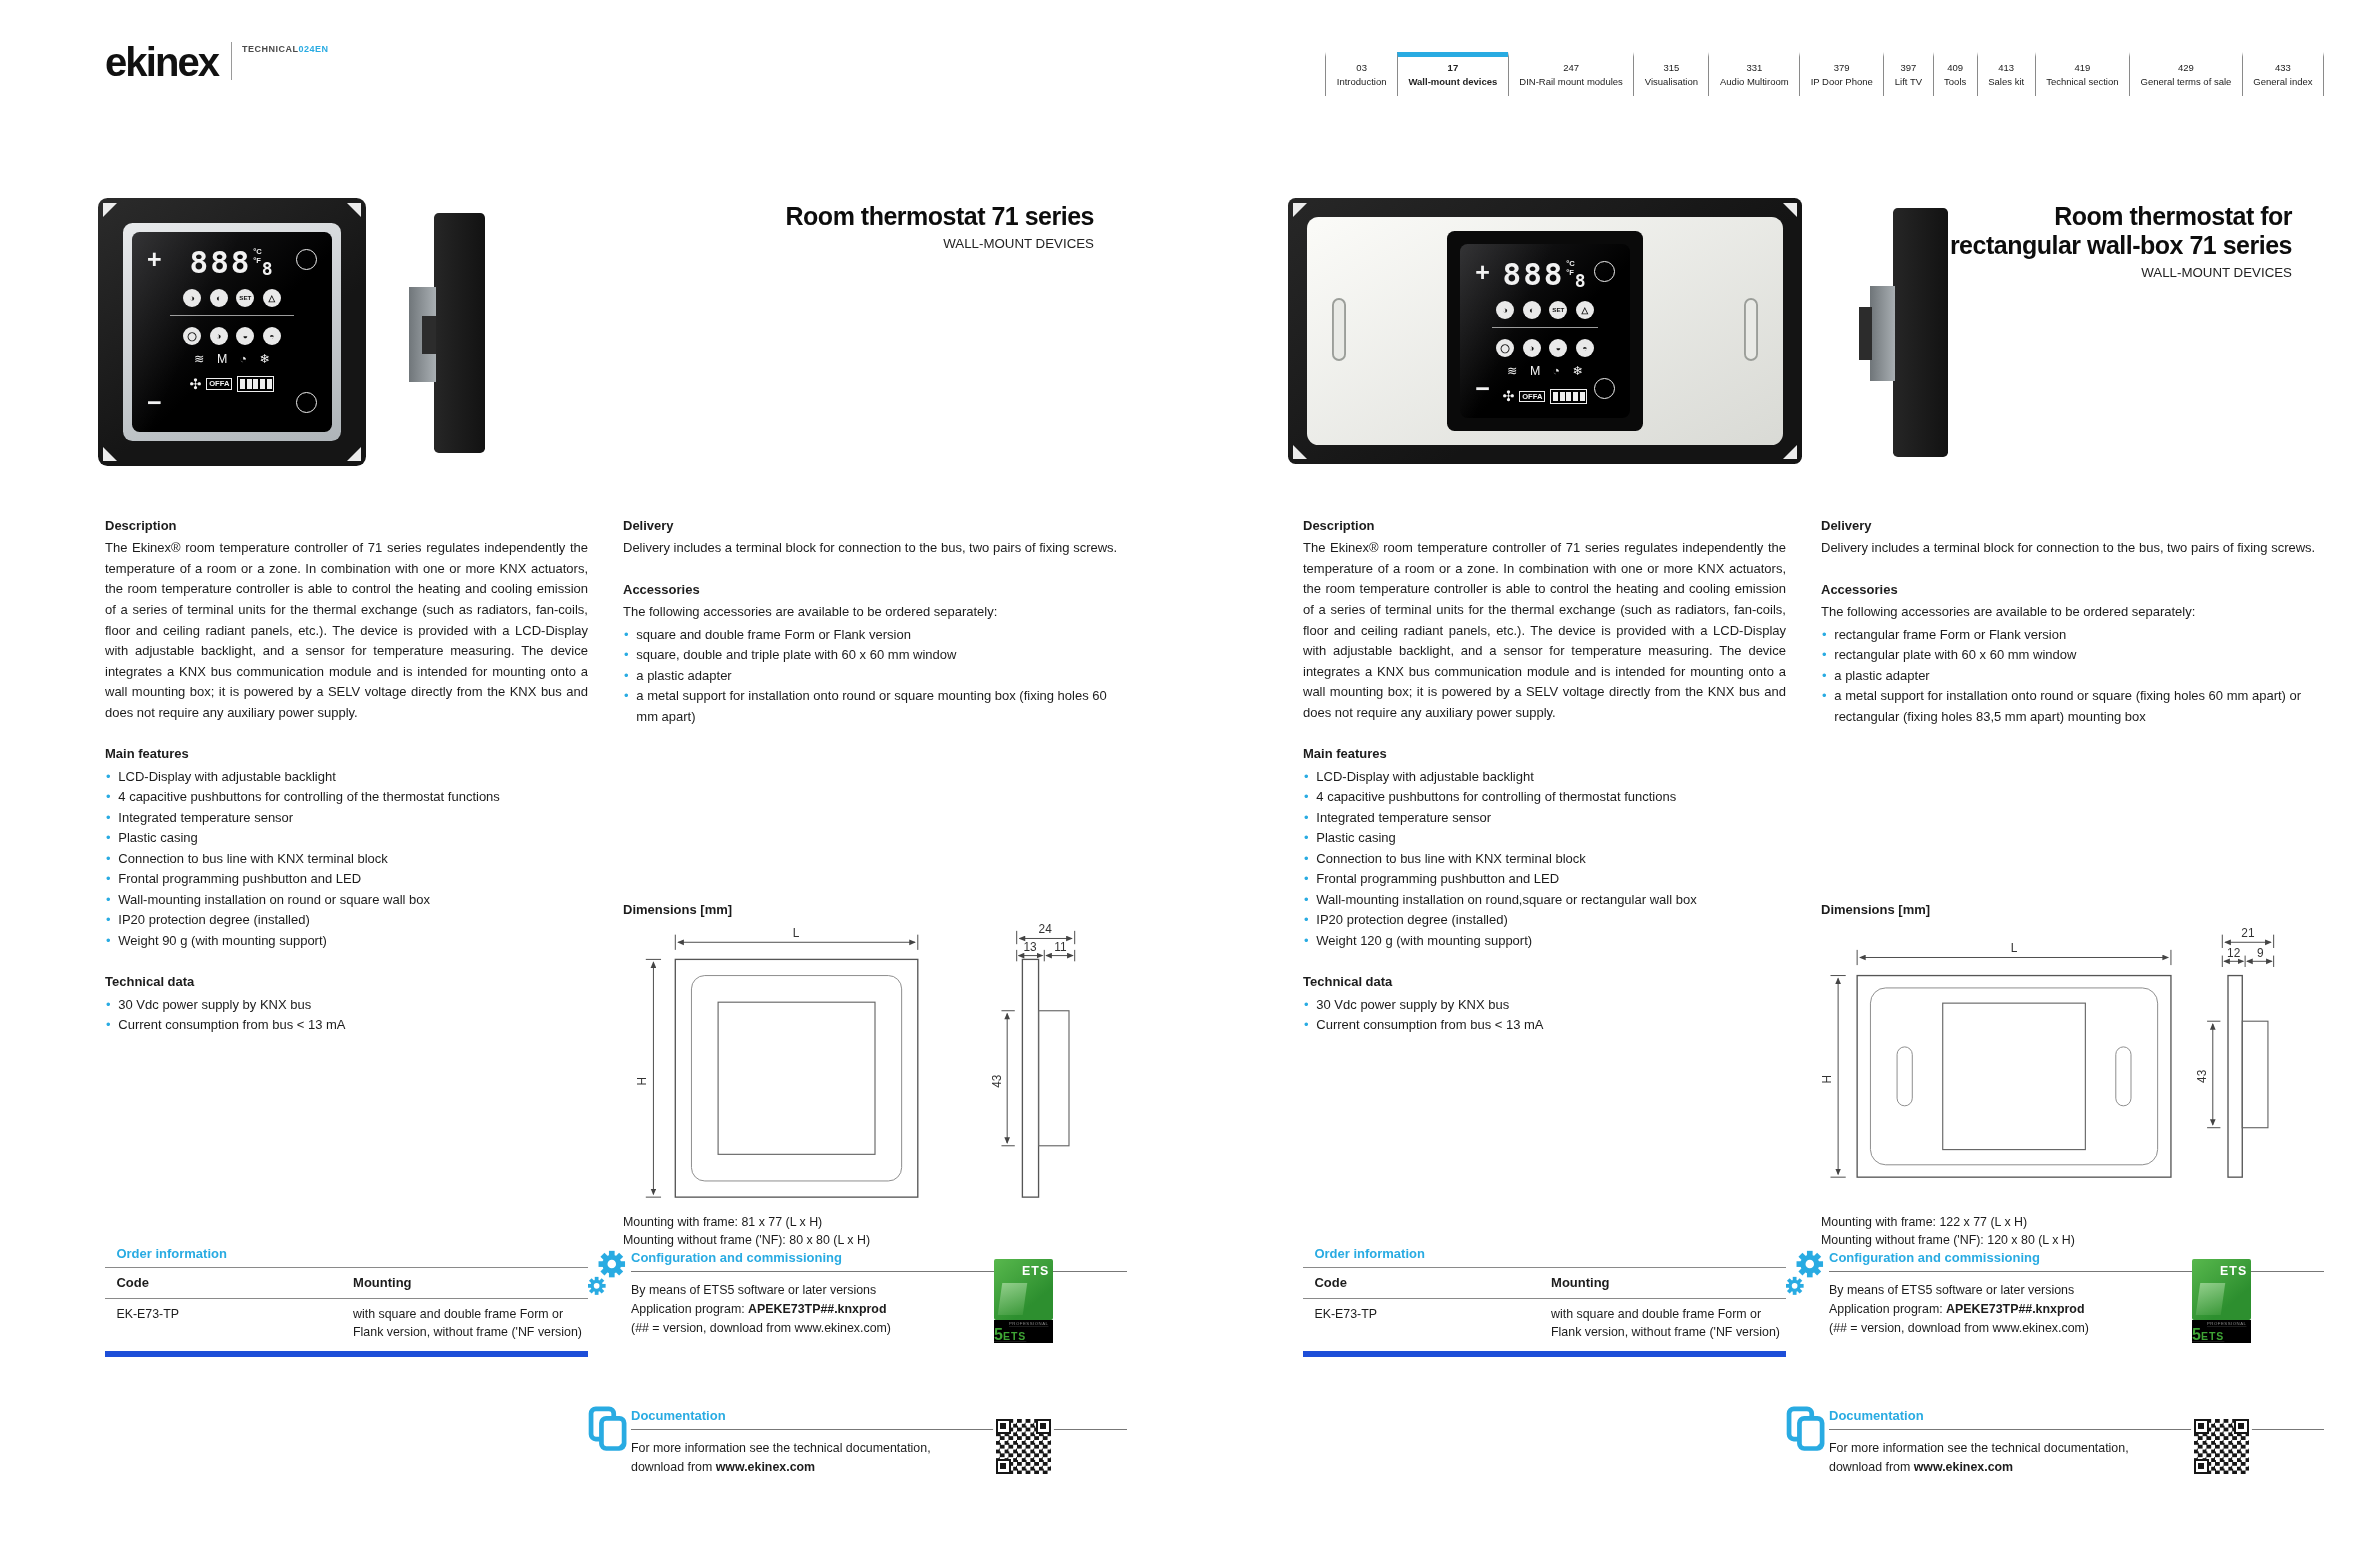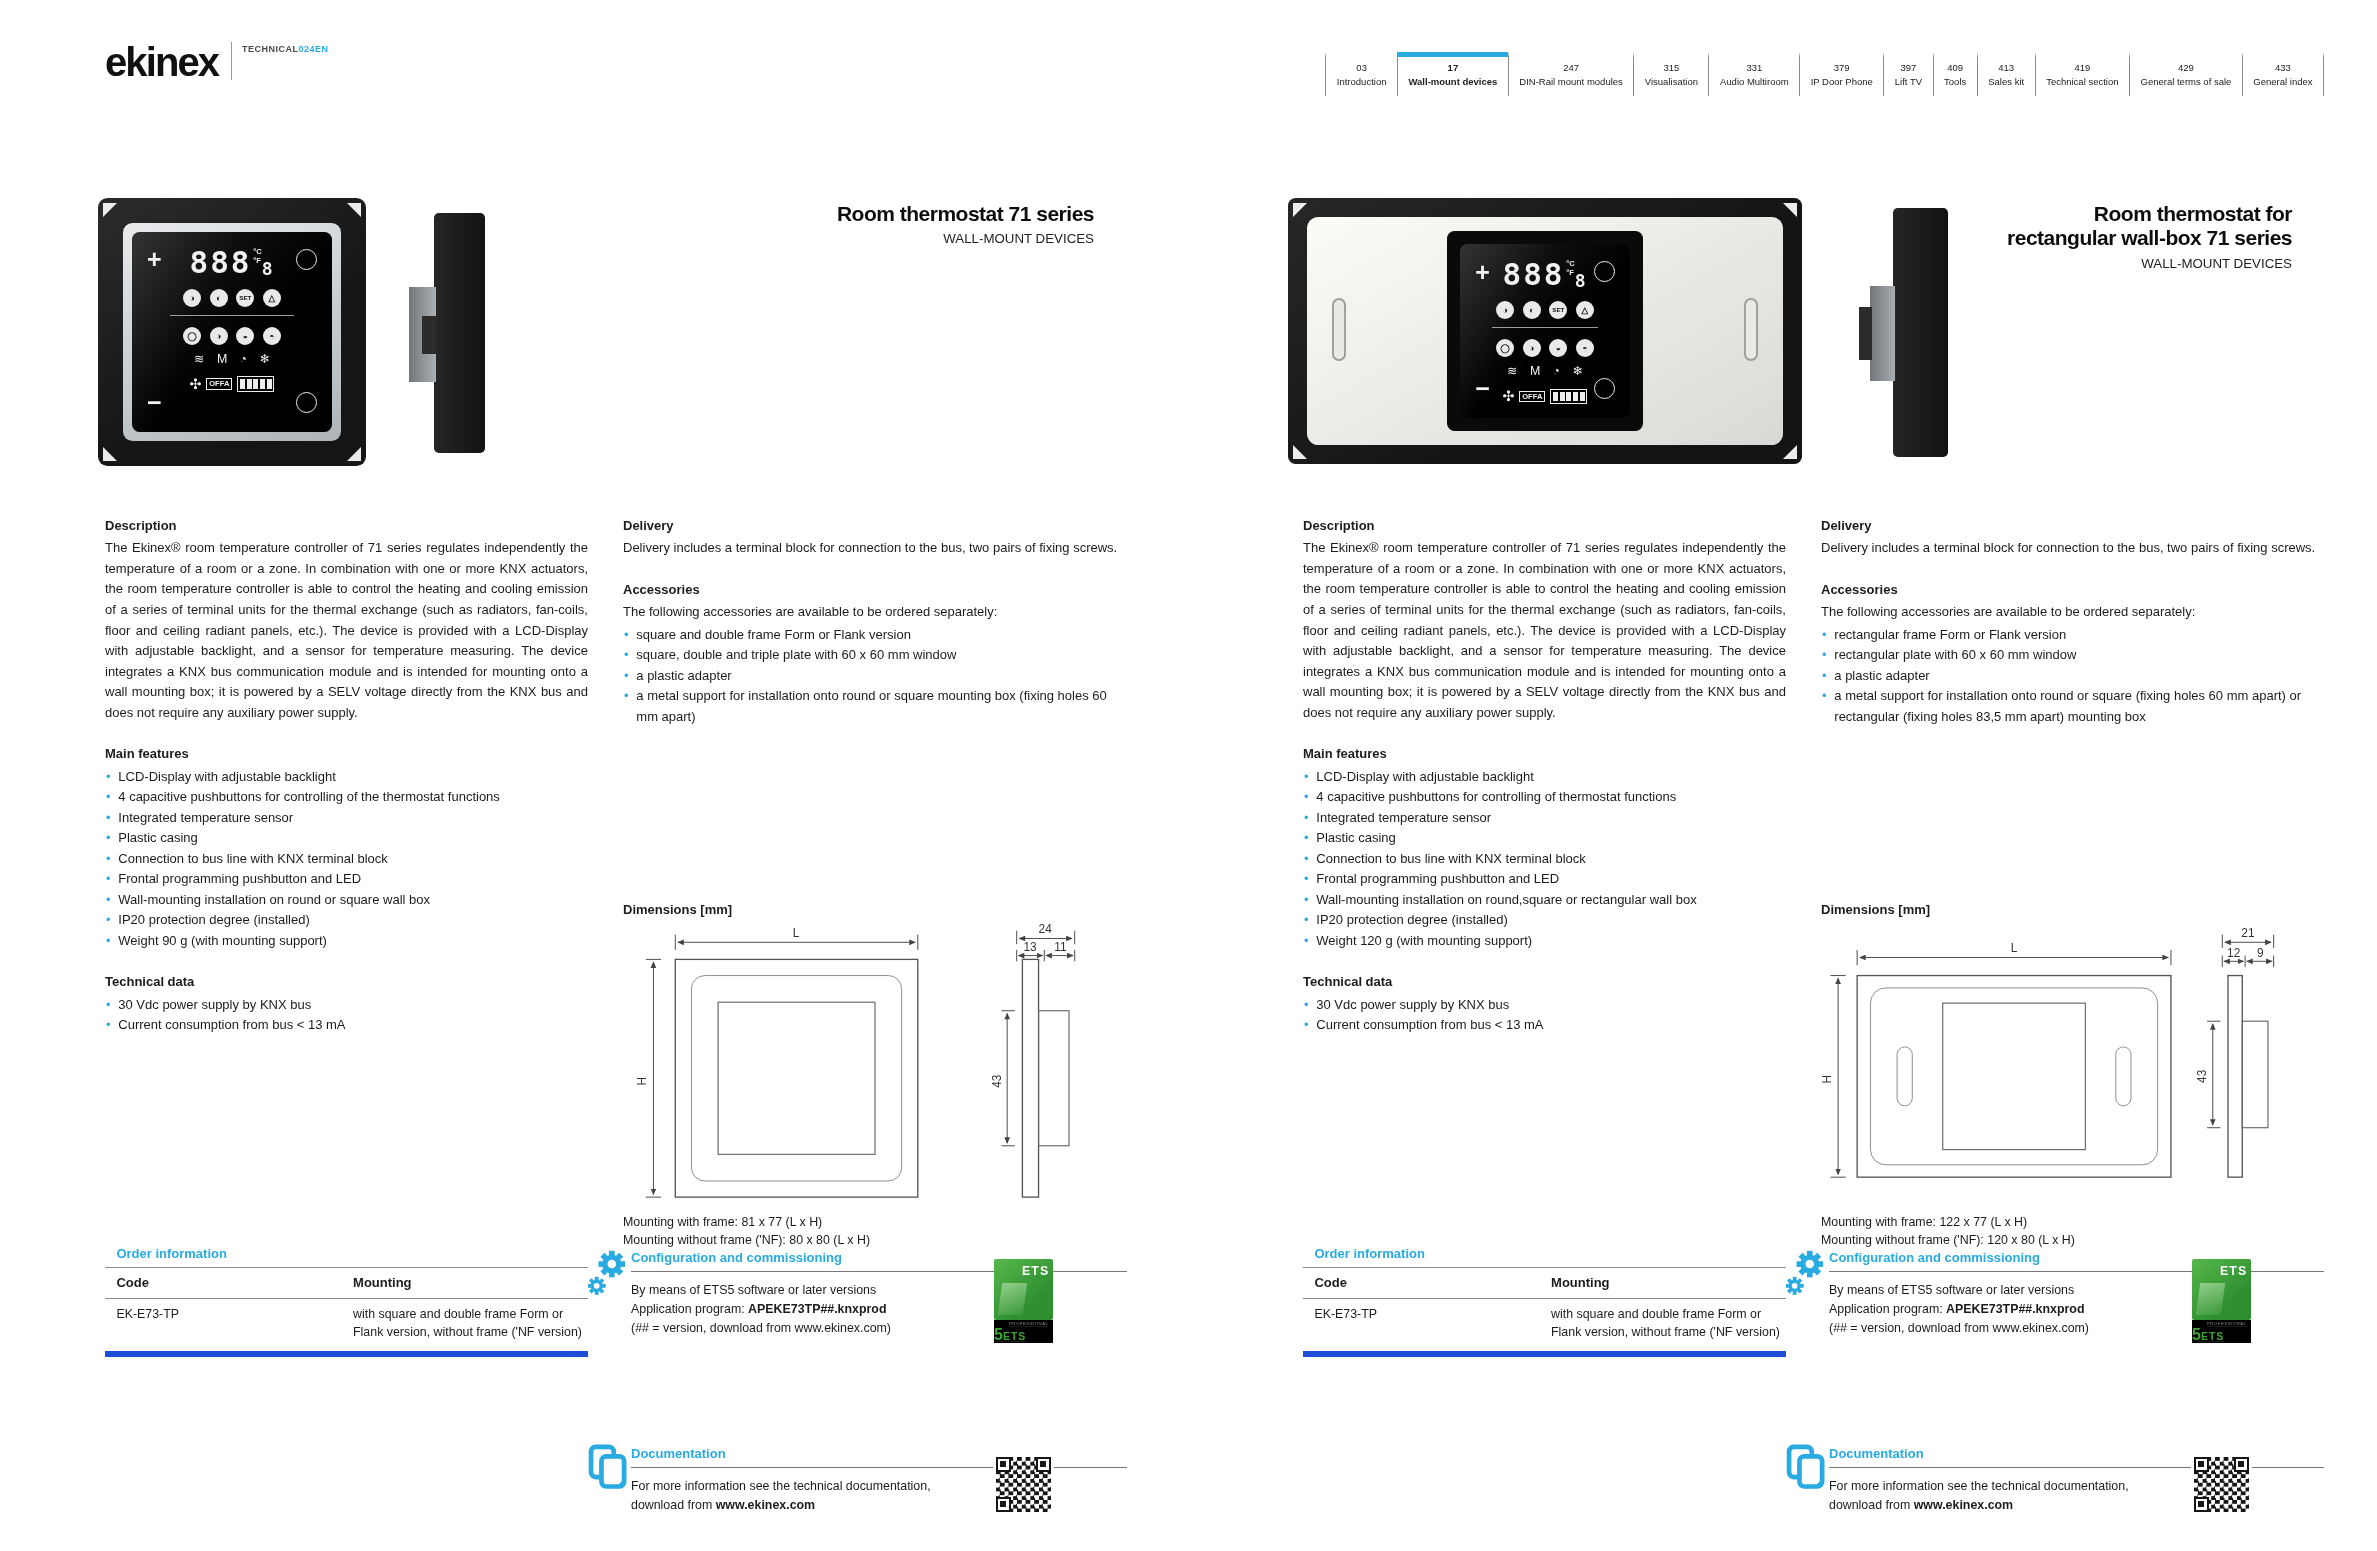--- a/index.html
+++ b/index.html
@@ -22,21 +22,21 @@
   .tab:last-child{border-right:1px solid #8a8a8a;}
   .tab.active{border-top-color:var(--accent);font-weight:bold;}
   .tab .n{display:block;}
 
   
   .page{position:absolute;top:0;width:1179px;height:1551px;}
   .page-left{left:0;}
   .page-right{left:1198px;}
 
   .title-block{position:absolute;left:495px;width:599px;top:202px;text-align:right;}
-  .title{font-size:21px;font-weight:bold;line-height:1.16;letter-spacing:-0.5px;color:#0d0d0d;}
+  .title{font-size:25px;font-weight:bold;line-height:1.16;letter-spacing:-0.5px;color:#0d0d0d;}
   .subtitle{font-size:13.3px;margin-top:4.8px;color:#222;}
 
   .col{position:absolute;font-size:13px;line-height:1.58;}
   .col-a{left:105px;top:516px;width:483px;}
   .col-b{left:623px;top:516px;width:504px;}
   .h{font-weight:bold;font-size:13px;margin:0;}
   .body-text{margin:1.9px 0 0;text-align:justify;}
   .gap{height:21px;}
   ul.blist{margin:1.9px 0 0;padding:0;list-style:none;}
   ul.blist li{padding-left:13.3px;position:relative;}
@@ -117,21 +117,21 @@
   .order .bh{padding-left:11.4px;}
   .order table{width:100%;border-collapse:collapse;margin-top:5.7px;font-size:12.4px;
                border-top:1px solid #8a8a8a;}
   .order th{text-align:left;font-size:13px;padding:7.6px 0 7.6px 11.4px;border-bottom:1px solid #8a8a8a;}
   .order td{vertical-align:top;padding:7.6px 0 9.5px 11.4px;border-bottom:6px solid #1d4ed8;line-height:1.4;}
   .order .c1{width:49%;} 
 
   .infoblk{position:absolute;left:631px;width:496px;font-size:12.4px;line-height:1.55;}
   .infoblk hr{border:0;border-top:1px solid #777;margin:2.9px 0 8.6px;}
   .blk-icon{position:absolute;left:-43px;top:0;}
-  .cfg{top:1248px;} .doc{top:1444px;}
+  .cfg{top:1248px;} .doc{top:1406px;}
   .b{font-weight:bold;}
 
   .ets-logo{position:absolute;right:74px;top:11.4px;width:59px;font-family:"Liberation Sans",sans-serif;text-decoration:underline;}
   .ets-img{height:61px;background:linear-gradient(140deg,#58b84d,#2d8f2f 70%);position:relative;border-radius:1.9px;}
   .ets-img .e{position:absolute;right:3.8px;top:2.9px;color:#fff;font-weight:bold;font-size:12.4px;letter-spacing:1px;}
   .ets-img .shard{position:absolute;left:5.7px;bottom:5.7px;width:25px;height:32px;
       background:linear-gradient(160deg,#a5d99e,#3f9b3c);transform:skewX(-8deg);opacity:.8;}
   .ets-band{background:#000000;padding:1.9px 0 0;line-height:1;}
   .ets-band .p{display:block;font-size:4.3px;color:#8a8a8a;letter-spacing:0.5px;margin-left:15px;}
   .ets-band .five{color:var(--ets);font-weight:bold;font-size:16px;}

